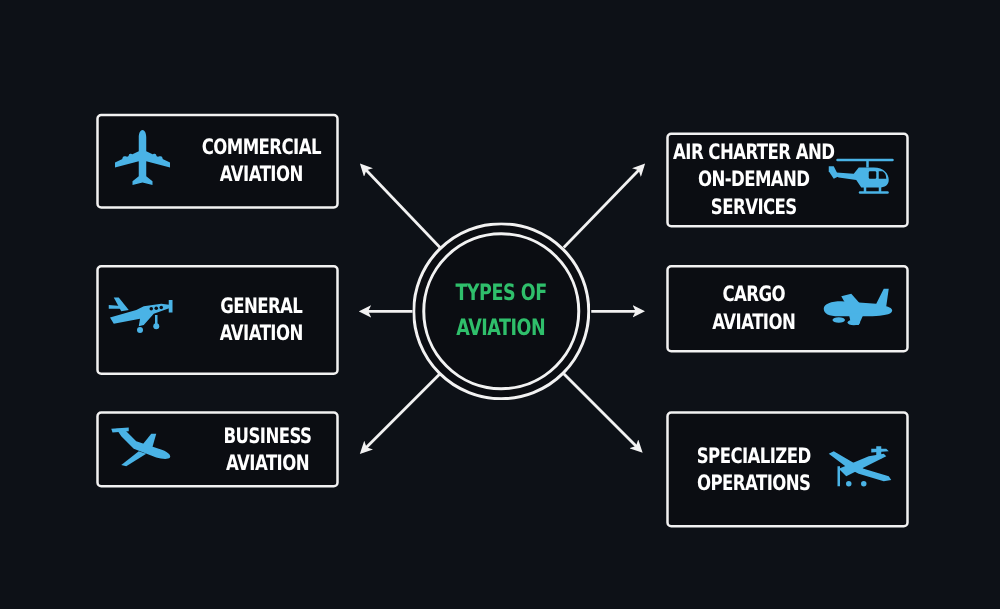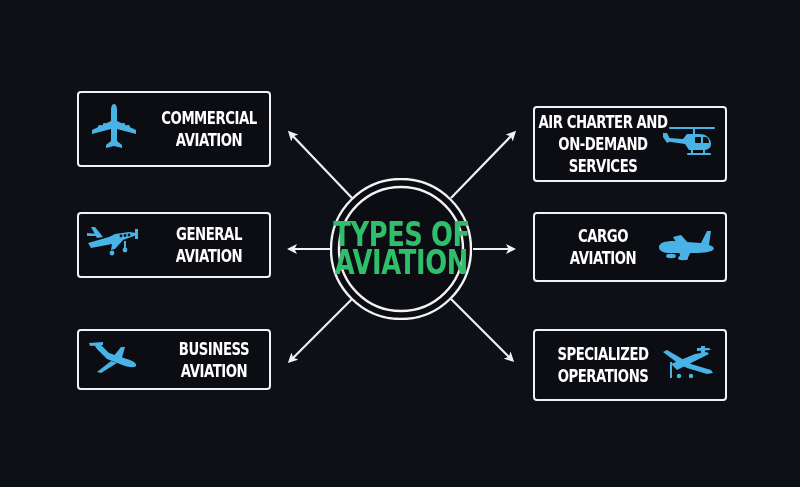--- a/index.html
+++ b/index.html
@@ -44,21 +44,21 @@
     left: 330px; top: 178px;
     width: 142px; height: 142px;
   }
   .center-text {
     position: absolute;
     left: 0; top: 0; width: 142px; height: 142px;
     display: flex; flex-direction: column; justify-content: center; align-items: center;
     color: #2fbf6b;
     font-family: "DejaVu Sans", sans-serif;
     font-weight: bold;
-    font-size: 33px;
+    font-size: 18px;
     line-height: 28px;
     letter-spacing: -0.5px;
   }
   .center-text span { display: block; transform: scaleX(0.78); white-space: nowrap; }
 </style>
 </head>
 <body>
 
 <div class="canvas">
 
@@ -100,21 +100,21 @@
           <rect x="34" y="22" width="3" height="5" rx="1.2"></rect>
         </g>
       </svg>
     </span>
     <div class="label" style="left:70px; width:120px;">
       <span>COMMERCIAL</span>
       <span>AVIATION</span>
     </div>
   </div>
 
-  <div class="box" style="left:77px; top:212px; height:66px;">
+  <div class="box" style="left:77px; top:212px; height:88px;">
     <span class="icon" style="left:6px;">
       <svg width="56" height="40" viewBox="0 0 56 40">
         <g fill="#4ab3e6">
           <path d="M3 20 L24 14 L30 11 L44 9 L52 10 L52 12 L38 17 L30 26 L26 27 L27 21 L6 25 Z"></path>
           <path d="M6 4 L10 4 L18 14 L12 15 Z"></path>
           <path d="M2 10 L14 11 L14 13 L2 13 Z"></path>
           <circle cx="40" cy="27" r="2.4"></circle>
           <circle cx="27" cy="30" r="2.4"></circle>
           <rect x="39" y="18" width="2" height="8"></rect>
           <path d="M50 6 L53 6 L53 16 L50 16 Z"></path>
@@ -186,21 +186,21 @@
           <ellipse cx="26" cy="33" rx="5" ry="2.2"></ellipse>
         </g>
       </svg>
     </span>
     <div class="label" style="left:0px; width:136px;">
       <span>CARGO</span>
       <span>AVIATION</span>
     </div>
   </div>
 
-  <div class="box" style="left:533px; top:329px; height:72px;">
+  <div class="box" style="left:533px; top:329px; height:93px;">
     <span class="icon" style="right:8px;">
       <svg width="56" height="42" viewBox="0 0 56 42">
         <g fill="#4ab3e6">
           <path d="M2 10 L6 8 L30 22 L50 28 L52 31 L46 32 L26 26 L18 22 Z"></path>
           <path d="M10 22 L34 12 L46 10 L48 12 L36 18 L16 28 Z"></path>
           <path d="M40 4 L44 4 L44 14 L40 14 Z"></path>
           <path d="M36 6 L48 6 L50 8 L36 9 Z"></path>
           <rect x="9" y="20" width="2" height="16"></rect>
           <circle cx="18" cy="34" r="2.2"></circle>
           <circle cx="30" cy="34" r="2.2"></circle>

